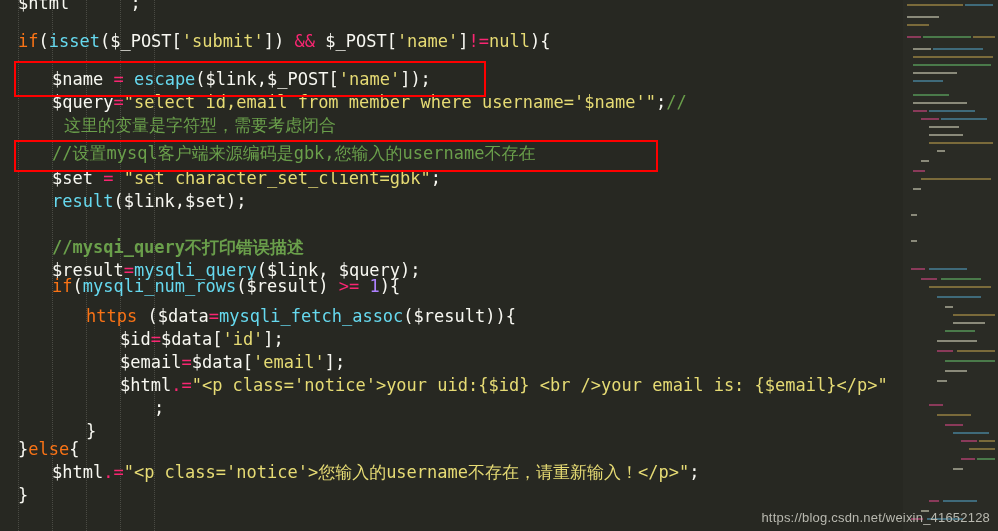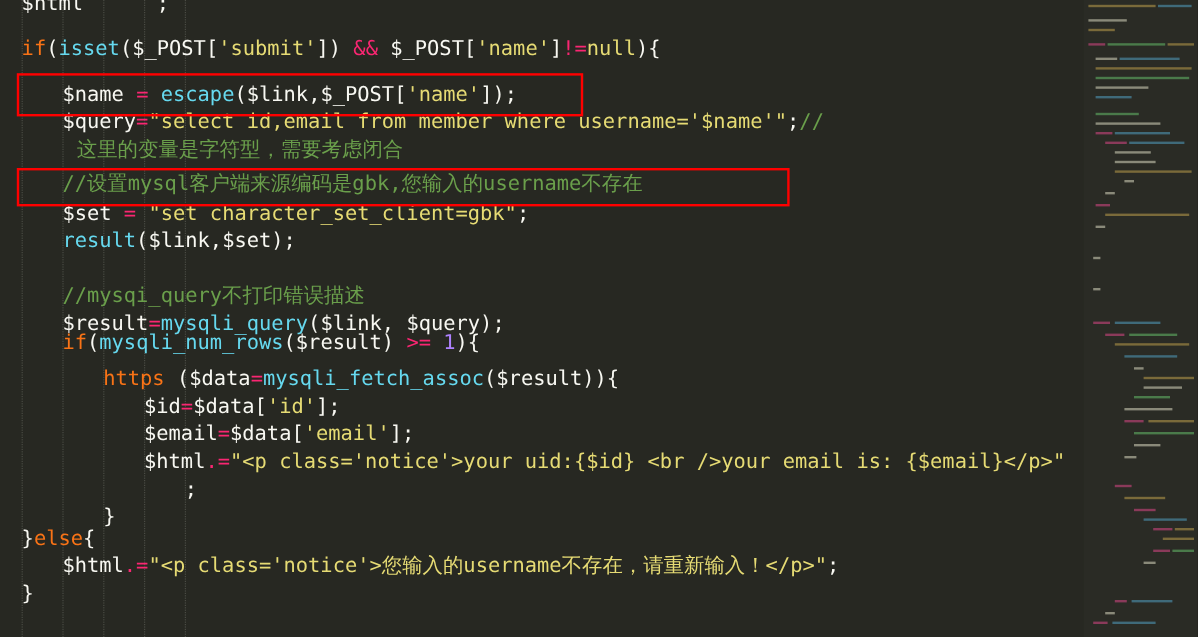--- a/index.html
+++ b/index.html
@@ -105,21 +105,21 @@
       </div>
     <div id="code-lines">
         <div class="code-line" style="top: -8px; left: 18px;"><span class="var">$html</span><span class="pun">      </span><span class="pun">;</span></div>
         <div class="code-line" style="top: 30px; left: 18px;"><span class="kw">if</span><span class="pun">(</span><span class="fn">isset</span><span class="pun">(</span><span class="var">$_POST</span><span class="pun">[</span><span class="str">'submit'</span><span class="pun">])</span><span class="pun"> </span><span class="op">&amp;&amp;</span><span class="pun"> </span><span class="var">$_POST</span><span class="pun">[</span><span class="str">'name'</span><span class="pun">]</span><span class="op">!=</span><span class="str">null</span><span class="pun">){</span></div>
         <div class="code-line" style="top: 68px; left: 52px;"><span class="var">$name</span><span class="pun"> </span><span class="op">=</span><span class="pun"> </span><span class="fn">escape</span><span class="pun">(</span><span class="var">$link</span><span class="pun">,</span><span class="var">$_POST</span><span class="pun">[</span><span class="str">'name'</span><span class="pun">]);</span></div>
         <div class="code-line" style="top: 91px; left: 52px;"><span class="var">$query</span><span class="op">=</span><span class="str">"select id,email from member where username='$name'"</span><span class="pun">;</span><span class="cmt">//</span></div>
         <div class="code-line" style="top: 114px; left: 52px; margin-left: 12px;"><span class="cmt">这里的变量是字符型，需要考虑闭合</span></div>
         <div class="code-line" style="top: 142px; left: 52px;"><span class="cmt">//设置mysql客户端来源编码是gbk,您输入的username不存在</span></div>
         <div class="code-line" style="top: 167px; left: 52px;"><span class="var">$set</span><span class="pun"> </span><span class="op">=</span><span class="pun"> </span><span class="str">"set character_set_client=gbk"</span><span class="pun">;</span></div>
         <div class="code-line" style="top: 190px; left: 52px;"><span class="fn">result</span><span class="pun">(</span><span class="var">$link</span><span class="pun">,</span><span class="var">$set</span><span class="pun">);</span></div>
-        <div class="code-line" style="top: 236px; left: 52px;"><span class="cmt">//mysqi_query不打印错误描述</span></div>
+        <div class="code-line" style="top: 236px; left: 52px; font-weight: bold;"><span class="cmt">//mysqi_query不打印错误描述</span></div>
         <div class="code-line" style="top: 259px; left: 52px;"><span class="var">$result</span><span class="op">=</span><span class="fn">mysqli_query</span><span class="pun">(</span><span class="var">$link</span><span class="pun">, </span><span class="var">$query</span><span class="pun">);</span></div>
         <div class="code-line" style="top: 275px; left: 52px;"><span class="kw">if</span><span class="pun">(</span><span class="fn">mysqli_num_rows</span><span class="pun">(</span><span class="var">$result</span><span class="pun">) </span><span class="op">&gt;=</span><span class="pun"> </span><span class="num">1</span><span class="pun">){</span></div>
         <div class="code-line" style="top: 305px; left: 86px;"><span class="kw">https</span><span class="pun"> (</span><span class="var">$data</span><span class="op">=</span><span class="fn">mysqli_fetch_assoc</span><span class="pun">(</span><span class="var">$result</span><span class="pun">)){</span></div>
         <div class="code-line" style="top: 328px; left: 120px;"><span class="var">$id</span><span class="op">=</span><span class="var">$data</span><span class="pun">[</span><span class="str">'id'</span><span class="pun">];</span></div>
         <div class="code-line" style="top: 351px; left: 120px;"><span class="var">$email</span><span class="op">=</span><span class="var">$data</span><span class="pun">[</span><span class="str">'email'</span><span class="pun">];</span></div>
         <div class="code-line" style="top: 374px; left: 120px;"><span class="var">$html</span><span class="op">.=</span><span class="str">"&lt;p class='notice'&gt;your uid:{$id} &lt;br /&gt;your email is: {$email}&lt;/p&gt;"</span></div>
         <div class="code-line" style="top: 397px; left: 154px;"><span class="pun">;</span></div>
         <div class="code-line" style="top: 420px; left: 86px;"><span class="pun">}</span></div>
         <div class="code-line" style="top: 438px; left: 18px;"><span class="pun">}</span><span class="kw">else</span><span class="pun">{</span></div>
         <div class="code-line" style="top: 461px; left: 52px;"><span class="var">$html</span><span class="op">.=</span><span class="str">"&lt;p class='notice'&gt;您输入的username不存在，请重新输入！&lt;/p&gt;"</span><span class="pun">;</span></div>
@@ -187,14 +187,15 @@
       <div class="mm-line" style="top: 458px; left: 58px; width: 14px; background: rgb(138, 58, 90);"></div>
       <div class="mm-line" style="top: 458px; left: 74px; width: 18px; background: rgb(74, 122, 74);"></div>
       <div class="mm-line" style="top: 468px; left: 50px; width: 10px; background: rgb(138, 138, 122);"></div>
       <div class="mm-line" style="top: 500px; left: 26px; width: 10px; background: rgb(138, 58, 90);"></div>
       <div class="mm-line" style="top: 500px; left: 40px; width: 34px; background: rgb(63, 106, 122);"></div>
       <div class="mm-line" style="top: 510px; left: 18px; width: 8px; background: rgb(138, 138, 122);"></div>
       <div class="mm-line" style="top: 518px; left: 8px; width: 12px; background: rgb(138, 58, 90);"></div>
       <div class="mm-line" style="top: 518px; left: 24px; width: 36px; background: rgb(63, 106, 122);"></div>
     </div>
 
+  <div id="watermark">https://blog.csdn.net/weixin_41652128</div>
 
 </div>
 
 </body></html>

